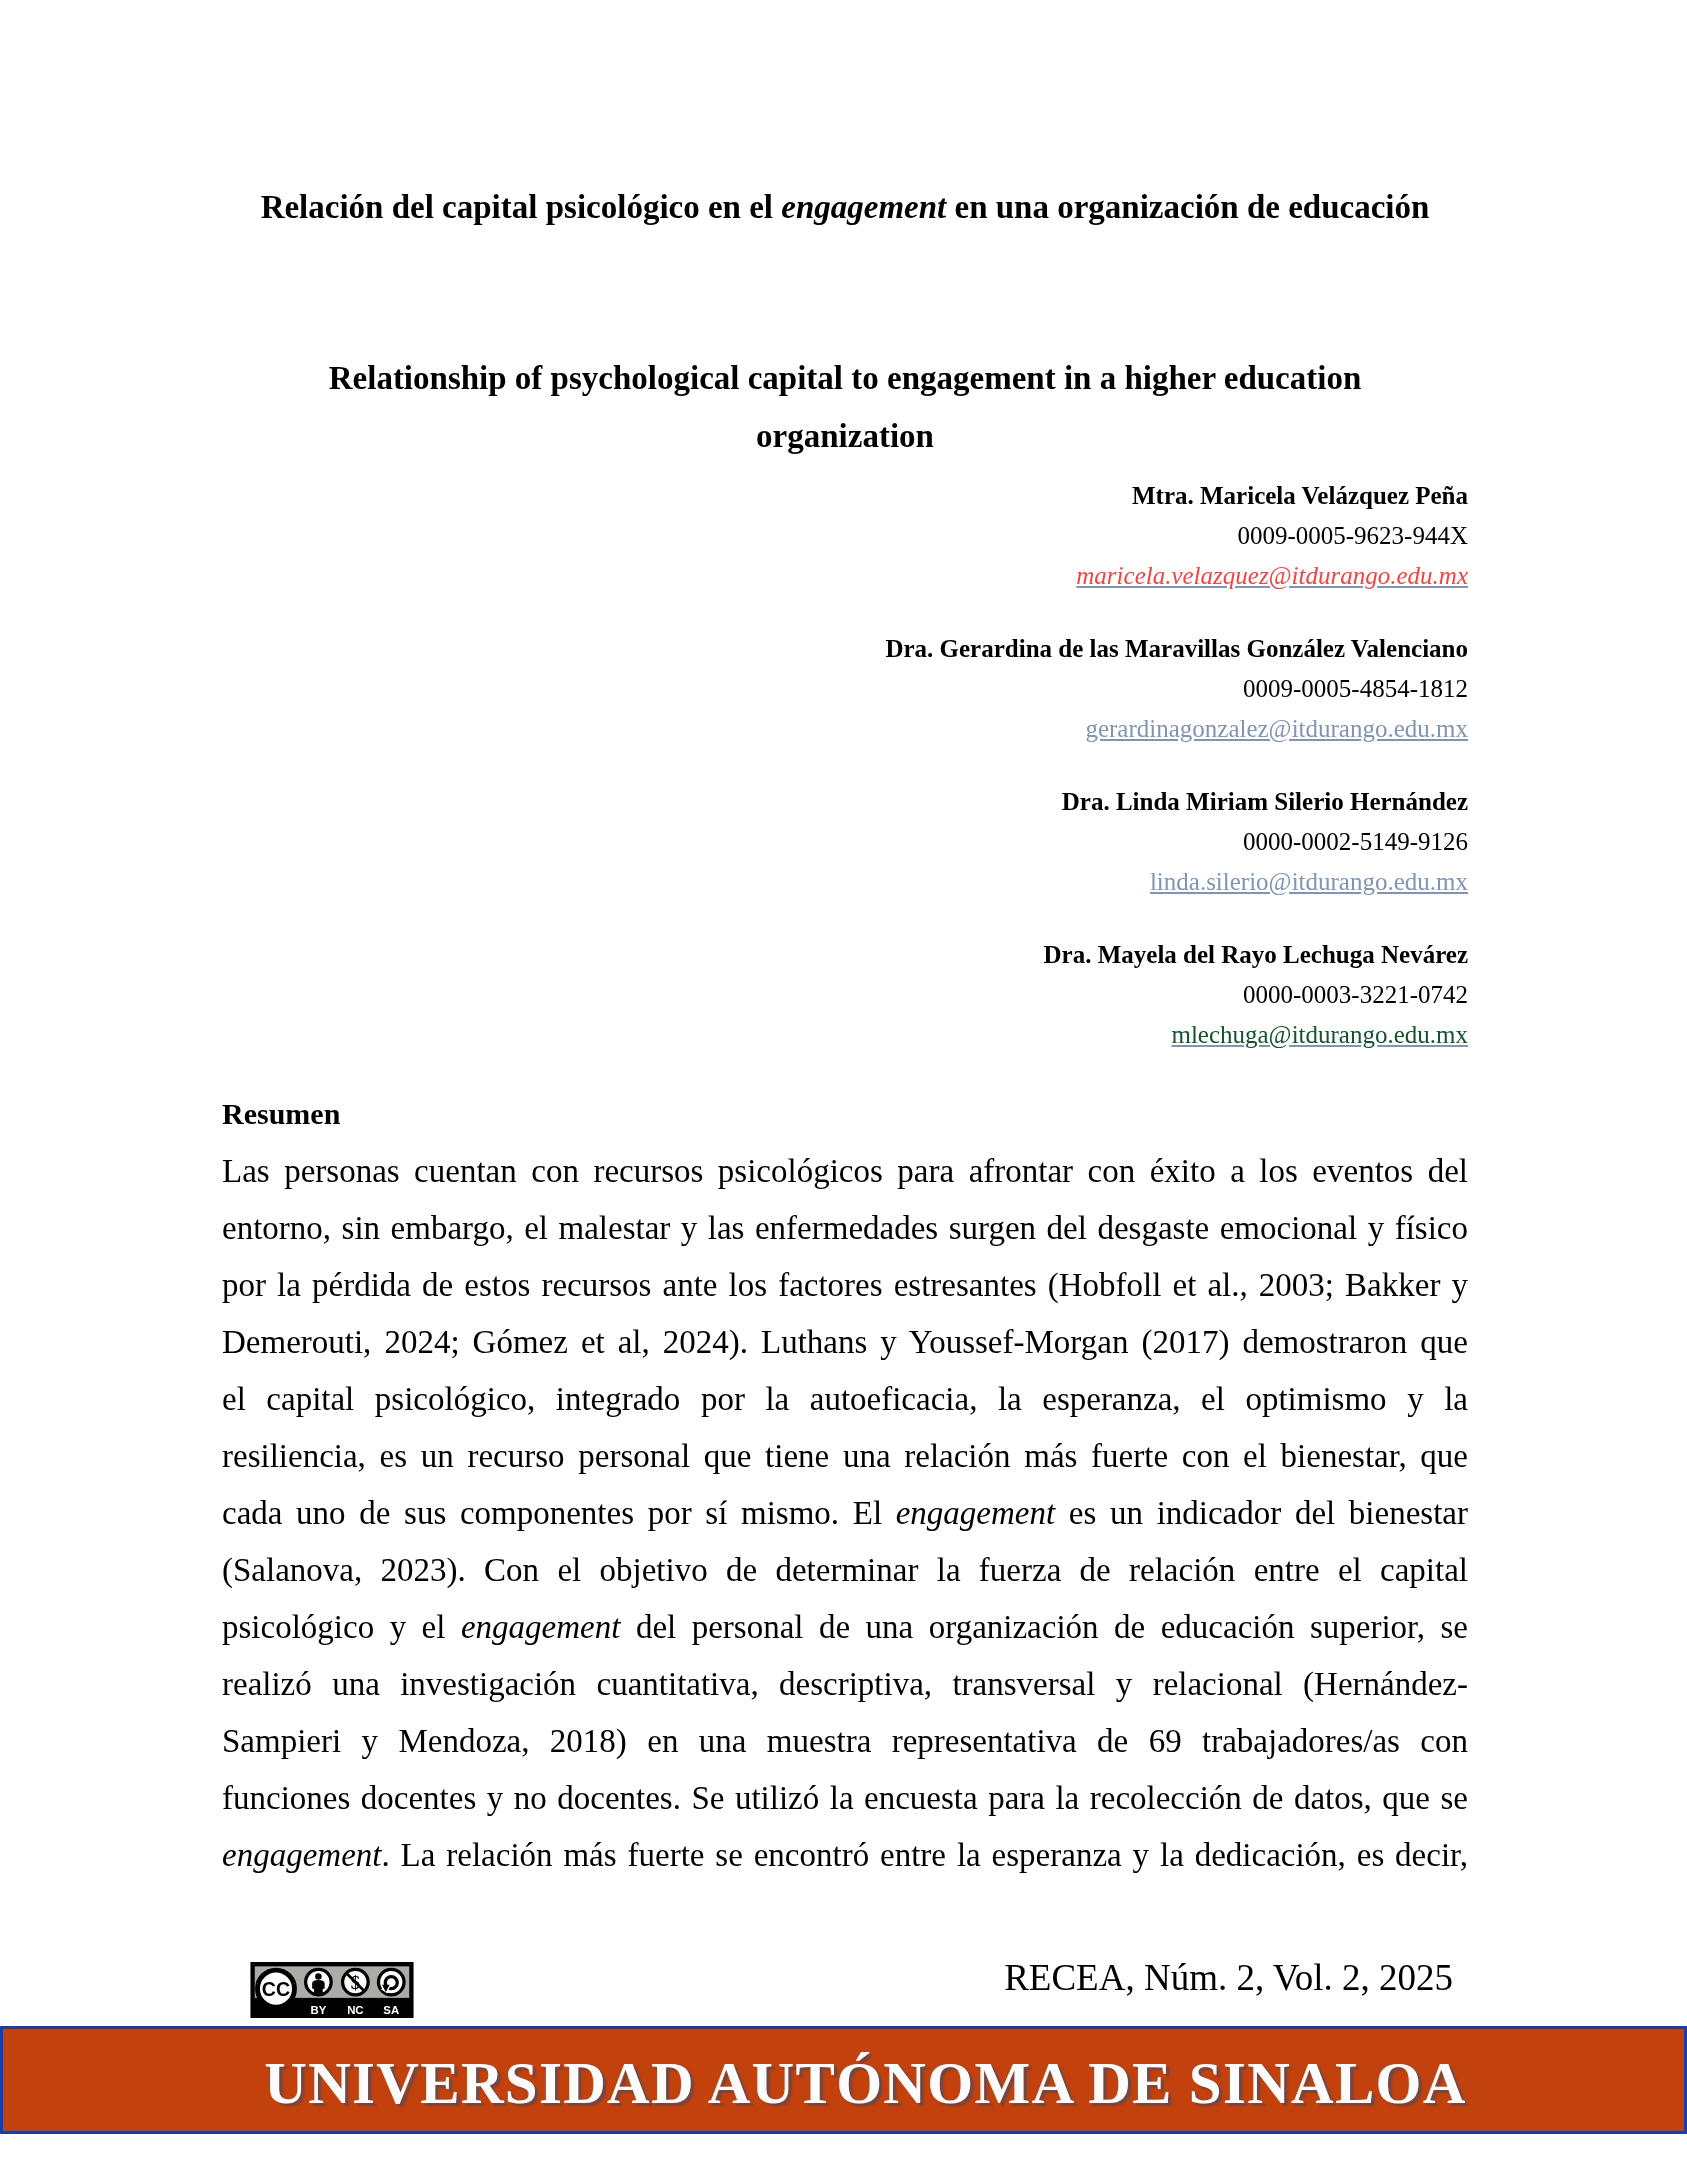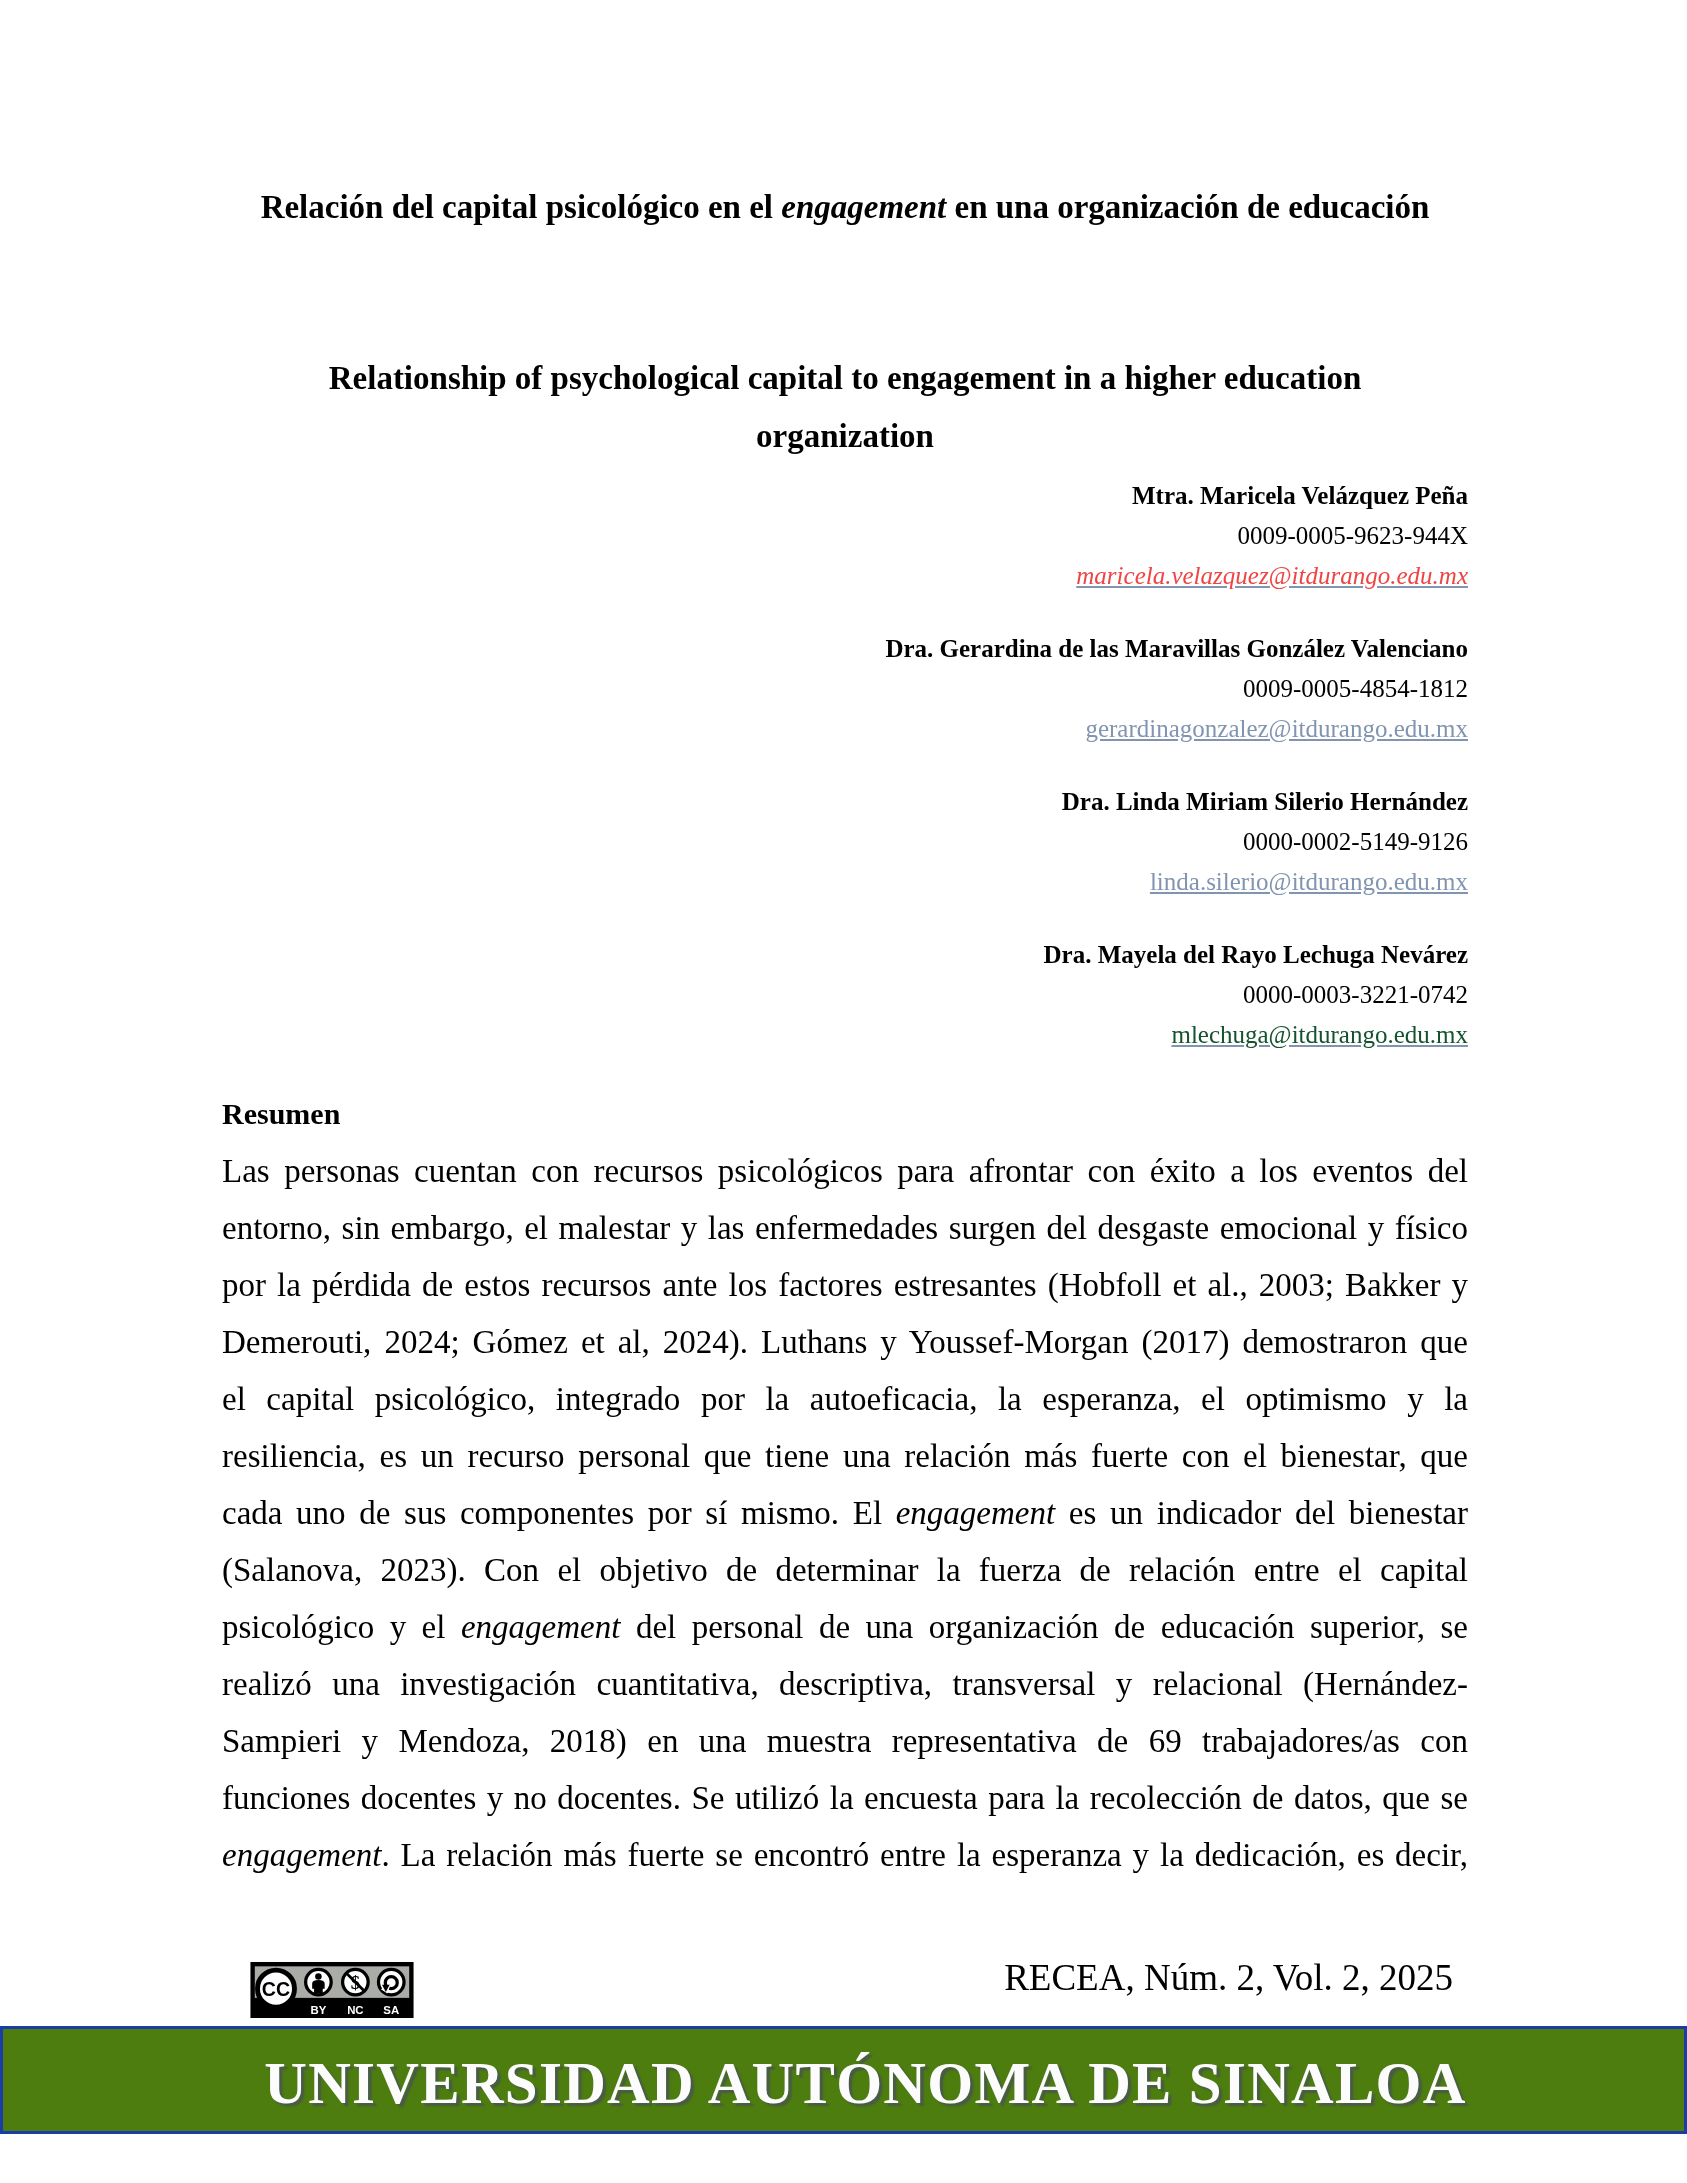--- a/index.html
+++ b/index.html
@@ -144,18 +144,18 @@
       <g font-family="Liberation Sans, DejaVu Sans, sans-serif" font-size="21" font-weight="bold" fill="#ffffff" text-anchor="middle">
         <text x="125" y="96">BY</text>
         <text x="193" y="96">NC</text>
         <text x="259" y="96">SA</text>
       </g>
     </svg>
   </div>
 
   <div class="journal-note">RECEA, Núm. 2, Vol. 2, 2025</div>
 
-  <div class="footer-banner" id="footer-banner" style="background: #4d7c0f; border-color: rgb(28, 61, 166); padding-left: 44px;">
+  <div class="footer-banner" id="footer-banner" style="background: #c2410c; border-color: rgb(28, 61, 166); padding-left: 44px;">
     <div class="footer-text">UNIVERSIDAD AUTÓNOMA DE SINALOA</div>
   </div>
 
 </div>
 
 
 </body></html>

